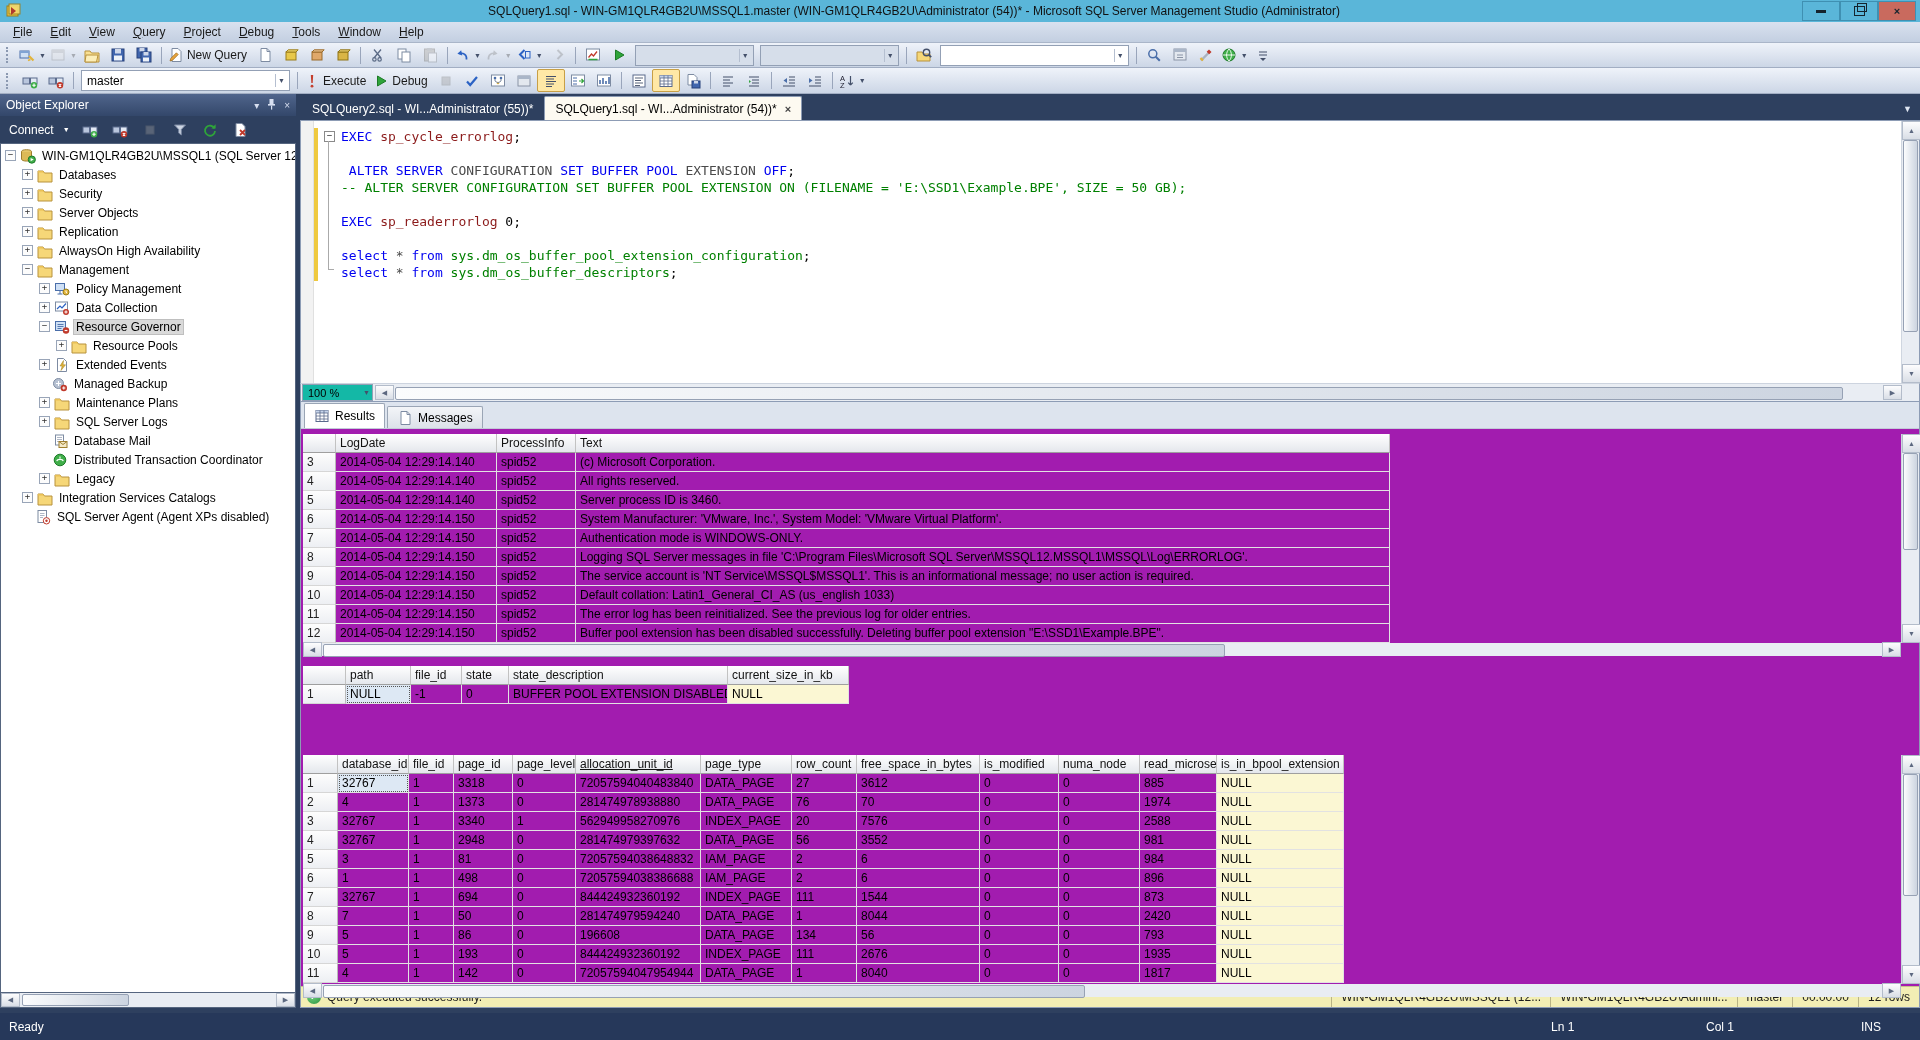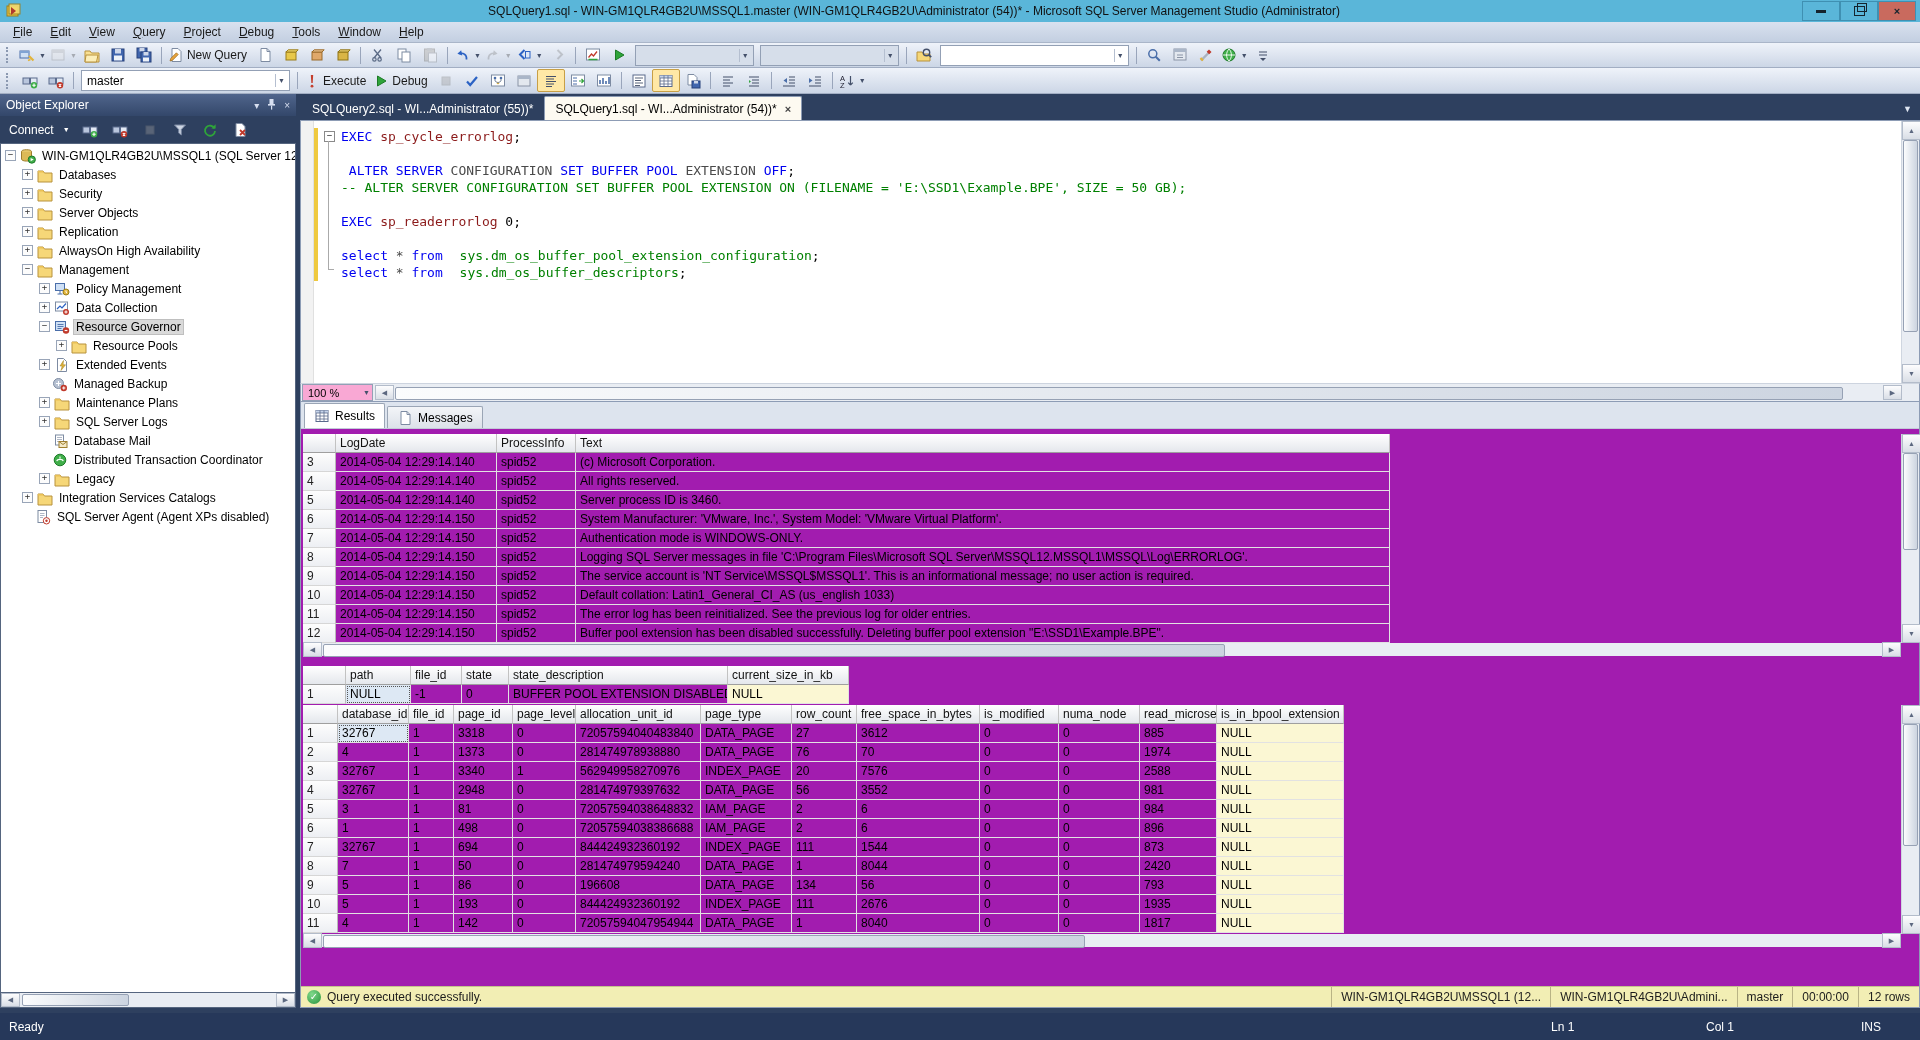--- a/index.html
+++ b/index.html
@@ -69,35 +69,35 @@
   .indicator-margin{position:absolute;left:0;top:0;bottom:0;width:12px;background:#f2f2f2;border-right:1px solid #e0e0e0;}
   .trackbar{position:absolute;left:13px;top:7px;width:4px;background:#efc93f;}
   .collapse-box{position:absolute;left:23px;width:9px;height:9px;border:1px solid #8a8a8a;background:#fff;
                 font-size:9px;line-height:7px;text-align:center;color:#333;font-family:"DejaVu Sans Mono",monospace;}
   .outline-line{position:absolute;left:27px;width:5px;border-left:1px solid #aaa;border-bottom:1px solid #aaa;}
   .code{position:absolute;left:40px;top:7px;right:20px;font-family:"DejaVu Sans Mono","Liberation Mono",monospace;
         font-size:13px;line-height:17px;white-space:pre;}
   .code .kw{color:#0000f0;}
   .code .proc{color:#8b1a1a;}
   .code .cmt{color:#008000;}
-  .code .sys{color:#008000;margin-left:9px;}
+  .code .sys{color:#008000;}
   .code .gr{color:#4a4a4a;}
   .code .pl{color:#000;}
   
   .vscroll{position:absolute;right:0;top:0;width:17px;background:#e9edf3;border-left:1px solid #cfd6e0;}
   .hscrollbar{background:#e9edf3;display:flex;align-items:center;position:relative;}
   .sarrow{width:17px;height:100%;flex:none;background:linear-gradient(#fdfdfe,#d9dee6);border:1px solid #b3bcca;
           color:#5c6880;font-size:7px;display:flex;align-items:center;justify-content:center;}
   .varrow{width:100%;height:17px;flex:none;background:linear-gradient(#fdfdfe,#d9dee6);border:1px solid #b3bcca;
           color:#5c6880;font-size:7px;display:flex;align-items:center;justify-content:center;}
   .thumb{position:absolute;background:linear-gradient(90deg,#fbfcfd,#ccd4e0);border:1px solid #96a1b4;border-radius:2px;}
   .hthumb{height:11px;top:1px;}
   
   .zoomstrip{height:17px;display:flex;align-items:center;background:#e9edf3;border:1px solid #8d9cb5;border-top:1px solid #cdd4df;}
-  .zoom-combo{width:62px;height:15px;background:#f9a8d4;border:1px solid #93a0b5;display:flex;align-items:center;
+  .zoom-combo{width:62px;height:15px;background:#14b8a6;border:1px solid #93a0b5;display:flex;align-items:center;
               justify-content:space-between;padding:0 2px 0 5px;margin-left:1px;font-size:11px;}
   
   .results-host{flex:1;background:#a21caf;border:1px solid #8d9cb5;border-top:none;display:flex;flex-direction:column;min-height:0;}
   .rtabs{height:26px;background:#dde4ee;display:flex;align-items:flex-end;padding-left:3px;border-bottom:1px solid #c3cbd8;}
   .rtab{height:21px;display:flex;align-items:center;gap:5px;padding:0 9px;margin-right:2px;
         background:linear-gradient(#f3f5f8,#dce1e9);border:1px solid #9aa5b5;border-bottom:none;border-radius:2px 2px 0 0;}
   .rtab.active{background:#fff;height:24px;}
   .rbody{flex:1;position:relative;padding-top:5px;min-height:0;}
   .grid-block{position:relative;margin-left:2px;}
   .grid-row{display:flex;}
@@ -1004,21 +1004,21 @@
                 <div class="varrow" style="position:absolute;bottom:0">▼</div>
               </div>
               <div class="hscrollbar grid-hscroll" style="position: absolute; left: 0px; right: 18px; bottom: 0px; height: 13px;">
                 <div class="sarrow" style="height:13px">◀</div>
                 <div style="flex:1;position:relative;height:13px">
                   <div class="thumb hthumb" style="left:1px;width:900px"></div>
                 </div>
                 <div class="sarrow" style="height:13px">▶</div>
               </div>
             </div>
-          <div class="grid-block" id="grid2" style="height:39px;margin-top:10px;">
+          <div class="grid-block" id="grid2" style="height:39px;margin-top:10px;margin-bottom:50px">
               <div class="grid-row">
                 <div class="gcell ghead" style="width: 34px;"></div>
                 <div class="gcell ghead" style="width: 56px;">path</div>
                 <div class="gcell ghead" style="width: 42px;">file_id</div>
                 <div class="gcell ghead" style="width: 38px;">state</div>
                 <div class="gcell ghead" style="width: 210px;">state_description</div>
                 <div class="gcell ghead" style="width: 112px;">current_size_in_kb</div>
               </div>
               <div class="grid-row">
                 <div class="gcell grownum" style="width: 34px;">1</div>
@@ -1029,21 +1029,21 @@
                 <div class="gcell null-cell" style="width: 112px;">NULL</div>
               </div>
             </div>
           <div class="grid-block" id="grid3" style="height:242px">
               <div class="grid-row">
                 <div class="gcell ghead" style="width: 26px;"></div>
                 <div class="gcell ghead" style="width: 62px;">database_id</div>
                 <div class="gcell ghead" style="width: 36px;">file_id</div>
                 <div class="gcell ghead" style="width: 50px;">page_id</div>
                 <div class="gcell ghead" style="width: 54px;">page_level</div>
-                <div class="gcell ghead" style="width: 116px;">allocation_unit_id</div>
+                <div class="gcell ghead" style="width: 116px; text-decoration: underline;">allocation_unit_id</div>
                 <div class="gcell ghead" style="width: 82px;">page_type</div>
                 <div class="gcell ghead" style="width: 56px;">row_count</div>
                 <div class="gcell ghead" style="width: 114px;">free_space_in_bytes</div>
                 <div class="gcell ghead" style="width: 70px;">is_modified</div>
                 <div class="gcell ghead" style="width: 72px;">numa_node</div>
                 <div class="gcell ghead" style="width: 68px;">read_microsec</div>
                 <div class="gcell ghead" style="width: 118px;">is_in_bpool_extension</div>
               </div>
               <div class="grid-row">
                 <div class="gcell grownum" style="width: 26px;">1</div>

